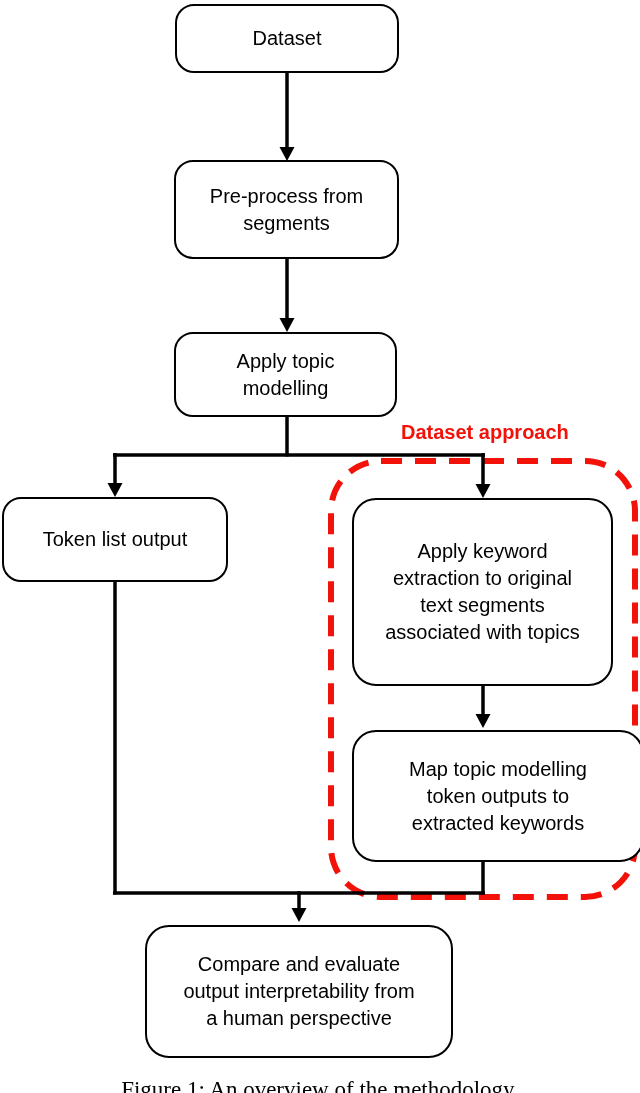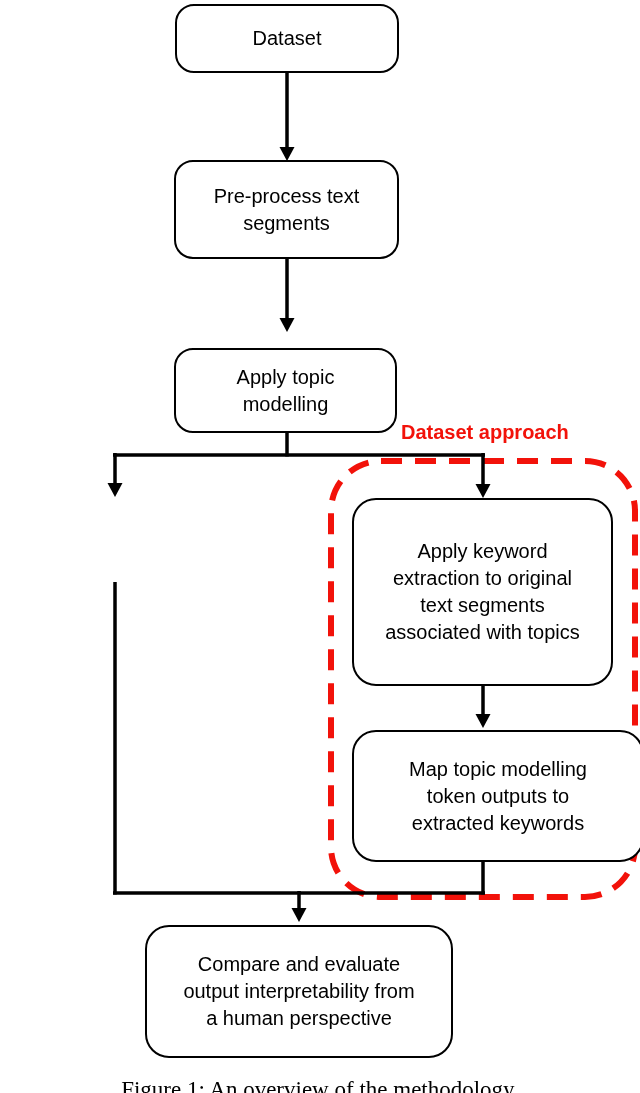--- a/index.html
+++ b/index.html
@@ -92,26 +92,27 @@
     <line x1="115" y1="582" x2="115" y2="894.5" stroke="#000" stroke-width="3.5"></line>
 
     <line x1="113" y1="893" x2="485" y2="893" stroke="#000" stroke-width="3.5"></line>
 
     <line x1="299" y1="891" x2="299" y2="909" stroke="#000" stroke-width="3.5"></line>
     <polygon points="291.5,908 306.5,908 299,922" fill="#000"></polygon>
   </svg>
 
   <div class="node" style="left:175px; top:4px;  width:224px; height:69px;">Dataset</div>
 
-  <div class="node" style="left:174px; top:160px; width:225px; height:99px;">Pre-process text
+  <div class="node" style="left:174px; top:160px; width:225px; height:99px;">Pre-process from
 segments</div>
 
-  <div class="node" style="left:174px; top:332px; width:223px; height:85px;margin-top:16px;">Apply topic
+  <div class="node" style="left:174px; top:332px; width:223px; height:85px;">Apply topic
 modelling</div>
 
+  <div class="node" style="left:2px;   top:497px; width:226px; height:85px;">Token list output</div>
 
   <div class="node big" style="left:352px; top:498px; width:261px; height:188px;">Apply keyword
 extraction to original
 text segments
 associated with topics</div>
 
   <div class="node big" style="left:352px; top:730px; width:292px; height:132px;">Map topic modelling
 token outputs to
 extracted keywords</div>
 

